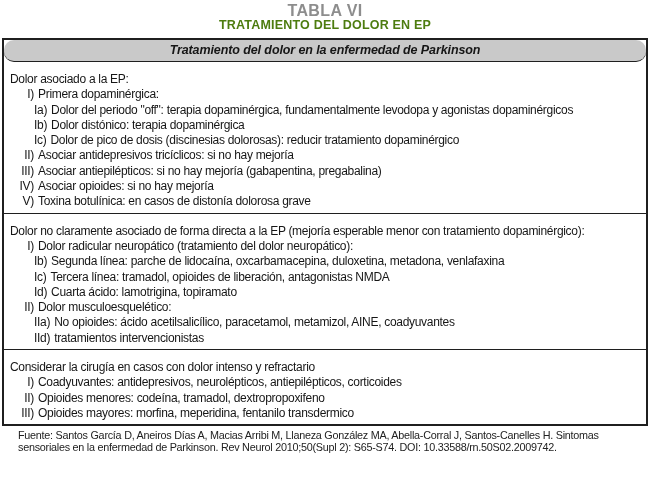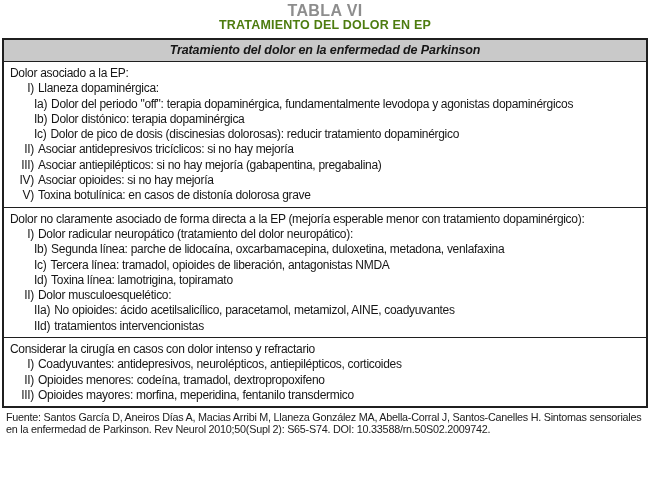--- a/index.html
+++ b/index.html
@@ -37,78 +37,79 @@
   .ptable-header {
     background: #c9c9c9;
     border-bottom: 1.5px solid #1f1f1f;
     text-align: center;
     font-style: italic;
     font-weight: bold;
     font-size: 12.5px;
     letter-spacing: -0.1px;
     padding: 3px 2px 4px 2px;
     color: #161616;
+    border-radius: 10px;
   }
   .section {
-    padding: 4px 4px 3px 4px;
+    padding: 10px 4px 3px 4px;
     border-bottom: 1.5px solid #1f1f1f;
   }
   .section:last-child { border-bottom: none; }
 
   .row {
     font-size: 12px;
     line-height: 15.3px;
     letter-spacing: -0.3px;
     color: #161616;
   }
   .row.lvl0 { padding-left: 2px; }
   .row.lvl1 { padding-left: 4px; }
   .row.lvl2 { padding-left: 26px; }
   .num { display: inline-block; margin-right: 4px; }
   .lvl1 > .num { min-width: 22px; text-align: right; }
   .lvl2 > .num { text-align: center; }
 
   .source {
     margin-top: 4px;
-    padding: 0 6px;
+    padding: 0 18px;
     font-size: 10.8px;
     line-height: 11.5px;
     letter-spacing: -0.25px;
     color: #222;
   }
 </style>
 </head>
 <body>
 
 <div class="page">
 
   <div class="table-label">TABLA VI</div>
 
   <div class="table-title">TRATAMIENTO DEL DOLOR EN EP</div>
 
   <div class="ptable">
     <div class="ptable-header">Tratamiento del dolor en la enfermedad de Parkinson</div>
     <div>
         <div class="section">
           <div class="row lvl0"><span>Dolor asociado a la EP:</span></div>
-          <div class="row lvl1"><span class="num">I)</span><span>Llaneza dopaminérgica:</span></div>
+          <div class="row lvl1"><span class="num">I)</span><span>Primera dopaminérgica:</span></div>
           <div class="row lvl2"><span class="num">Ia)</span><span>Dolor del periodo "off": terapia dopaminérgica, fundamentalmente levodopa y agonistas dopaminérgicos</span></div>
           <div class="row lvl2"><span class="num">Ib)</span><span>Dolor distónico: terapia dopaminérgica</span></div>
           <div class="row lvl2"><span class="num">Ic)</span><span>Dolor de pico de dosis (discinesias dolorosas): reducir tratamiento dopaminérgico</span></div>
           <div class="row lvl1"><span class="num">II)</span><span>Asociar antidepresivos tricíclicos: si no hay mejoría</span></div>
           <div class="row lvl1"><span class="num">III)</span><span>Asociar antiepilépticos: si no hay mejoría (gabapentina, pregabalina)</span></div>
           <div class="row lvl1"><span class="num">IV)</span><span>Asociar opioides: si no hay mejoría</span></div>
           <div class="row lvl1"><span class="num">V)</span><span>Toxina botulínica: en casos de distonía dolorosa grave</span></div>
         </div>
         <div class="section">
           <div class="row lvl0"><span>Dolor no claramente asociado de forma directa a la EP (mejoría esperable menor con tratamiento dopaminérgico):</span></div>
           <div class="row lvl1"><span class="num">I)</span><span>Dolor radicular neuropático (tratamiento del dolor neuropático):</span></div>
           <div class="row lvl2"><span class="num">Ib)</span><span>Segunda línea: parche de lidocaína, oxcarbamacepina, duloxetina, metadona, venlafaxina</span></div>
           <div class="row lvl2"><span class="num">Ic)</span><span>Tercera línea: tramadol, opioides de liberación, antagonistas NMDA</span></div>
-          <div class="row lvl2"><span class="num">Id)</span><span>Toxina línea: lamotrigina, topiramato</span></div>
+          <div class="row lvl2"><span class="num">Id)</span><span>Cuarta ácido: lamotrigina, topiramato</span></div>
           <div class="row lvl1"><span class="num">II)</span><span>Dolor musculoesquelético:</span></div>
           <div class="row lvl2"><span class="num">IIa)</span><span>No opioides: ácido acetilsalicílico, paracetamol, metamizol, AINE, coadyuvantes</span></div>
           <div class="row lvl2"><span class="num">IId)</span><span>tratamientos intervencionistas</span></div>
         </div>
         <div class="section">
           <div class="row lvl0"><span>Considerar la cirugía en casos con dolor intenso y refractario</span></div>
           <div class="row lvl1"><span class="num">I)</span><span>Coadyuvantes: antidepresivos, neurolépticos, antiepilépticos, corticoides</span></div>
           <div class="row lvl1"><span class="num">II)</span><span>Opioides menores: codeína, tramadol, dextropropoxifeno</span></div>
           <div class="row lvl1"><span class="num">III)</span><span>Opioides mayores: morfina, meperidina, fentanilo transdermico</span></div>
         </div>

